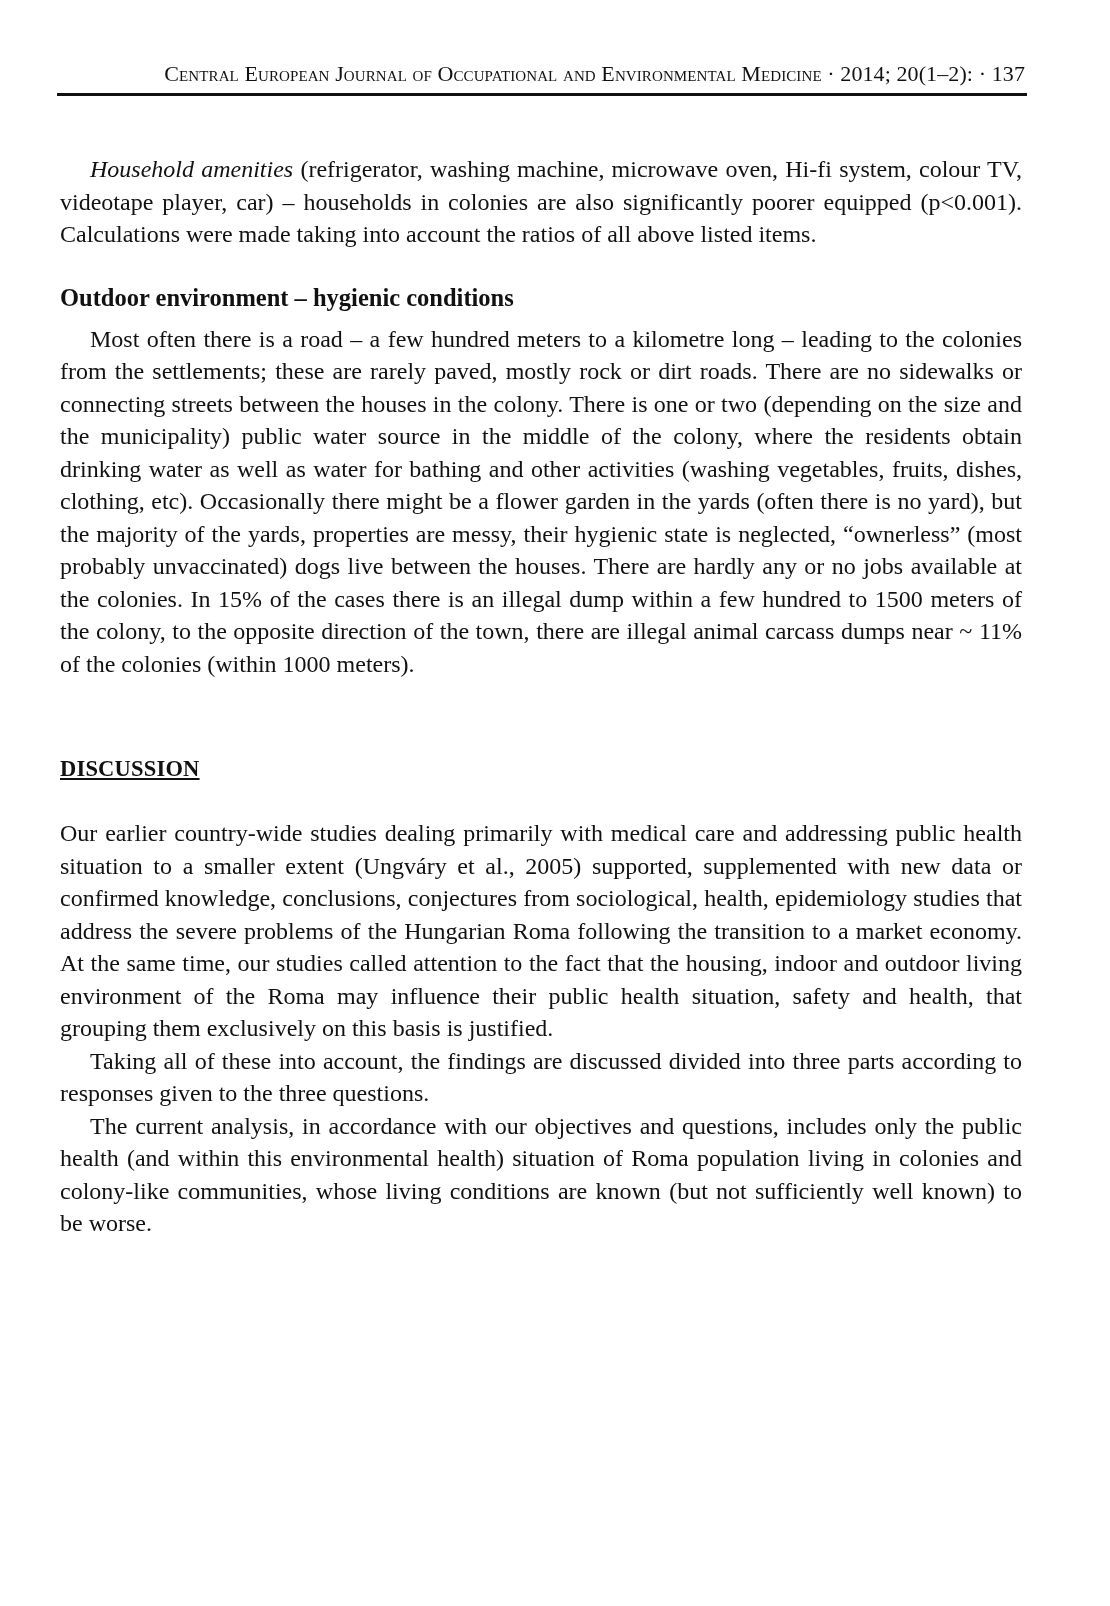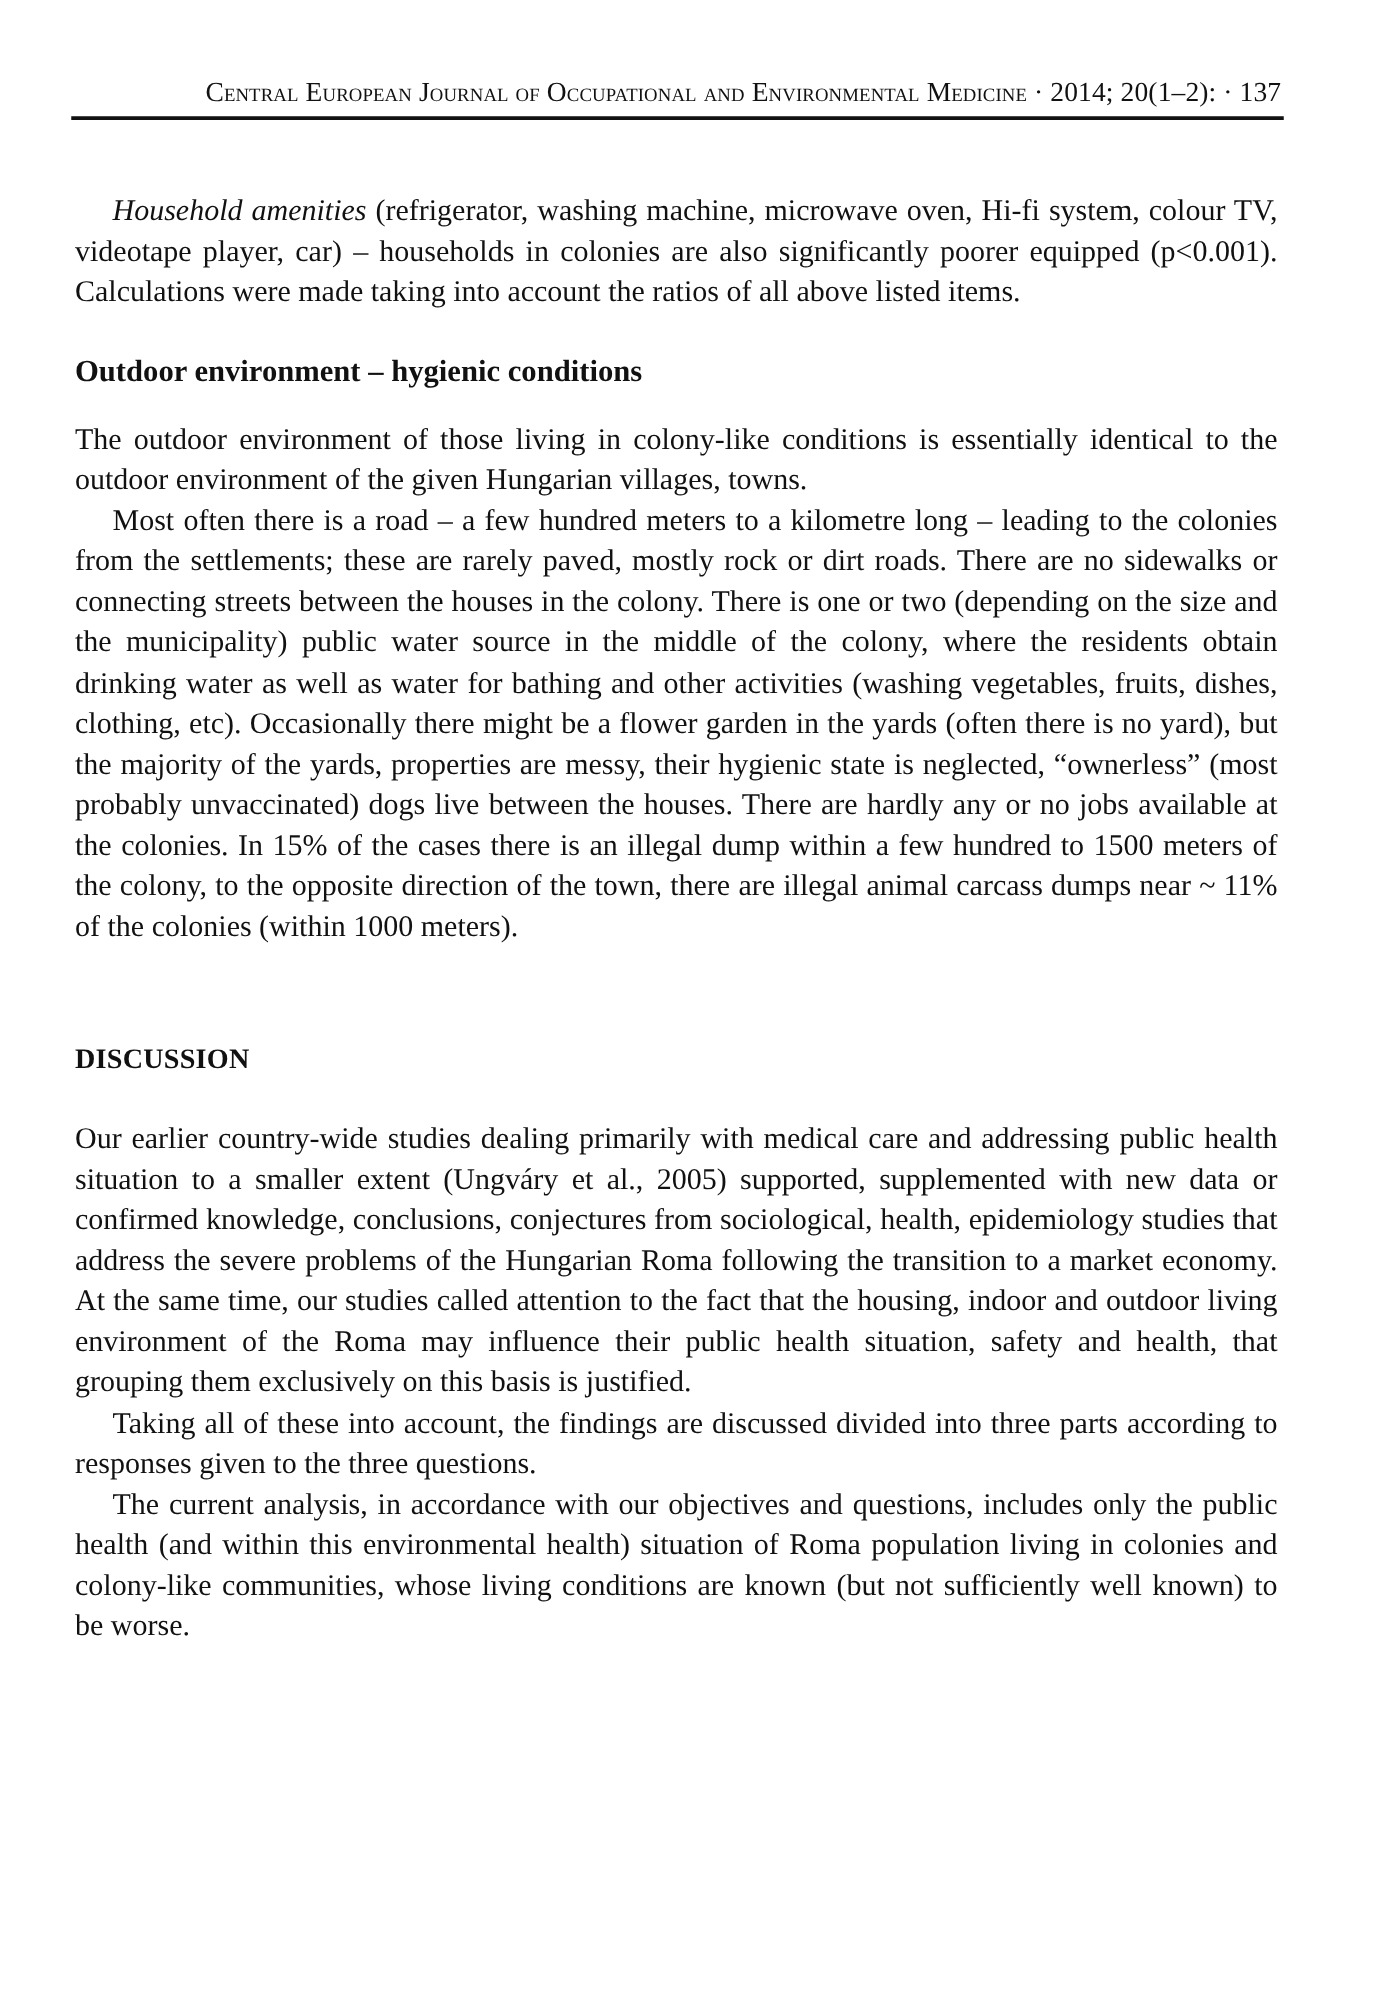--- a/index.html
+++ b/index.html
@@ -4,34 +4,33 @@
 <style>
   html, body { margin: 0; padding: 0; background: #ffffff; }
   body { width: 1110px; height: 1606px; position: relative; overflow: hidden;
          font-family: "Liberation Serif", "DejaVu Serif", serif; color: #111; }
   .running-header { position: absolute; left: 57px; top: 62px; width: 968px;
          text-align: right; font-size: 22px; letter-spacing: 0.1px; font-variant: small-caps; line-height: 24px; }
   .header-rule { position: absolute; left: 57px; top: 93px; width: 970px; height: 3px; background: #111; }
   .content { position: absolute; left: 60px; top: 153px; width: 962px; font-size: 24px; line-height: 32.5px; }
   p { margin: 0; text-align: justify; }
   p.indent { text-indent: 30px; }
-  .subheading { font-weight: bold; font-size: 24.5px; margin: 31px 0 22px 0; line-height: 32px; }
-  .section-heading { font-weight: bold; font-size: 22.5px; margin: 73px 0 32px 0; line-height: 32px; letter-spacing: 0.2px; }
+  .subheading { font-weight: bold; font-size: 24.5px; margin: 31px 0 9px 0; line-height: 32px; }
+  .section-heading { font-weight: bold; font-size: 22.5px; margin: 73px 0 32px 0; line-height: 32px; letter-spacing: 0.2px; text-decoration: underline; }
   em { font-style: italic; margin-top: 16px; }
 </style>
 </head>
 <body>
 
 <div class="running-header">Central European Journal of Occupational and Environmental Medicine · 2014; 20(1–2): · 137</div>
 <div class="header-rule"></div>
 
 <div class="content">
   <p class="indent"><em>Household amenities</em><span> (refrigerator, washing machine, microwave oven, Hi-fi system, colour TV, videotape player, car) – households in colonies are also significantly poorer equipped (p&lt;0.001). Calculations were made taking into account the ratios of all above listed items.</span></p>
 
   <div class="subheading">Outdoor environment – hygienic conditions</div>
-  <p>The outdoor environment of those living in colony-like conditions is essentially identical to the outdoor environment of the given Hungarian villages, towns.</p>
   <p class="indent">Most often there is a road – a few hundred meters to a kilometre long – leading to the colonies from the settlements; these are rarely paved, mostly rock or dirt roads. There are no sidewalks or connecting streets between the houses in the colony. There is one or two (depending on the size and the municipality) public water source in the middle of the colony, where the residents obtain drinking water as well as water for bathing and other activities (washing vegetables, fruits, dishes, clothing, etc). Occasionally there might be a flower garden in the yards (often there is no yard), but the majority of the yards, properties are messy, their hygienic state is neglected, “ownerless” (most probably unvaccinated) dogs live between the houses. There are hardly any or no jobs available at the colonies. In 15% of the cases there is an illegal dump within a few hundred to 1500 meters of the colony, to the opposite direction of the town, there are illegal animal carcass dumps near ~ 11% of the colonies (within 1000 meters).</p>
 
   <div class="section-heading">DISCUSSION</div>
   <p>Our earlier country-wide studies dealing primarily with medical care and addressing public health situation to a smaller extent (Ungváry et al., 2005) supported, supplemented with new data or confirmed knowledge, conclusions, conjectures from sociological, health, epidemiology studies that address the severe problems of the Hungarian Roma following the transition to a market economy. At the same time, our studies called attention to the fact that the housing, indoor and outdoor living environment of the Roma may influence their public health situation, safety and health, that grouping them exclusively on this basis is justified.</p>
   <p class="indent">Taking all of these into account, the findings are discussed divided into three parts according to responses given to the three questions.</p>
   <p class="indent">The current analysis, in accordance with our objectives and questions, includes only the public health (and within this environmental health) situation of Roma population living in colonies and colony-like communities, whose living conditions are known (but not sufficiently well known) to be worse.</p>
 </div>
 
 </body></html>

